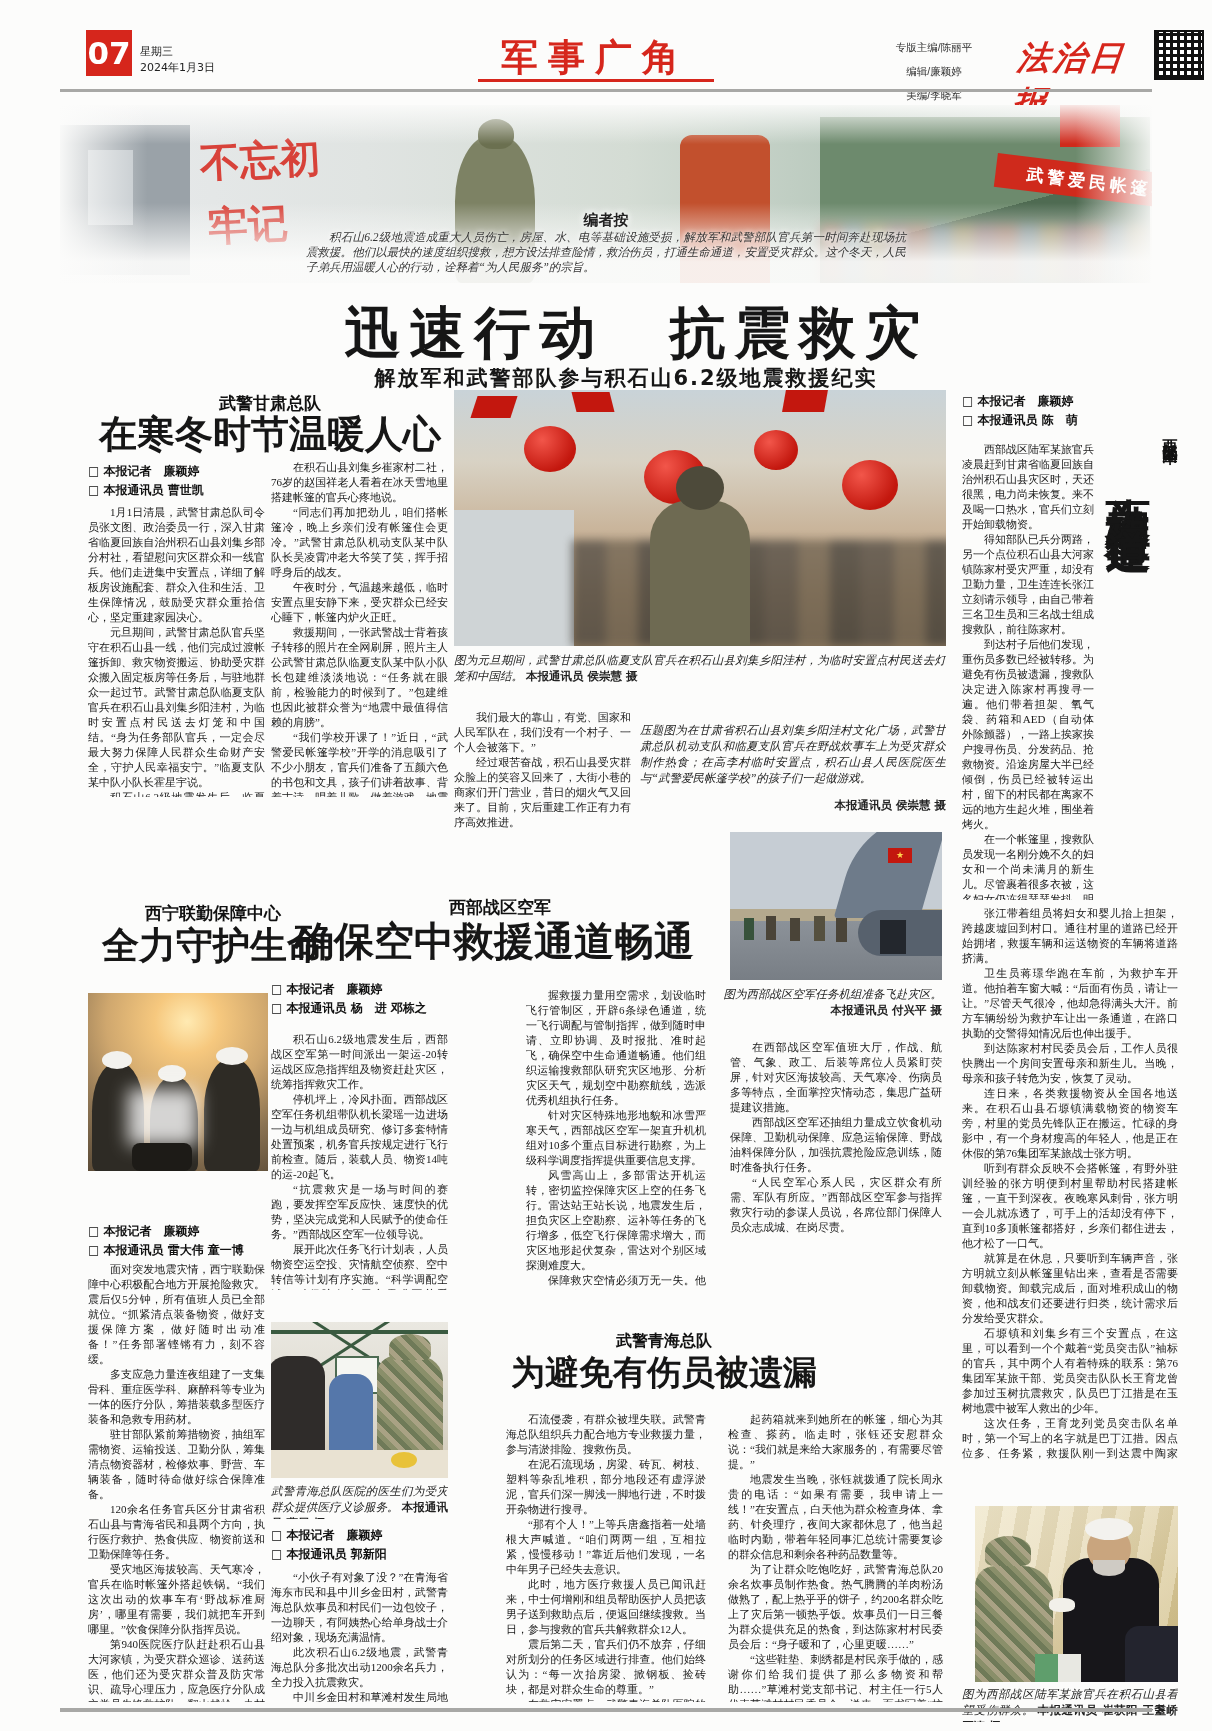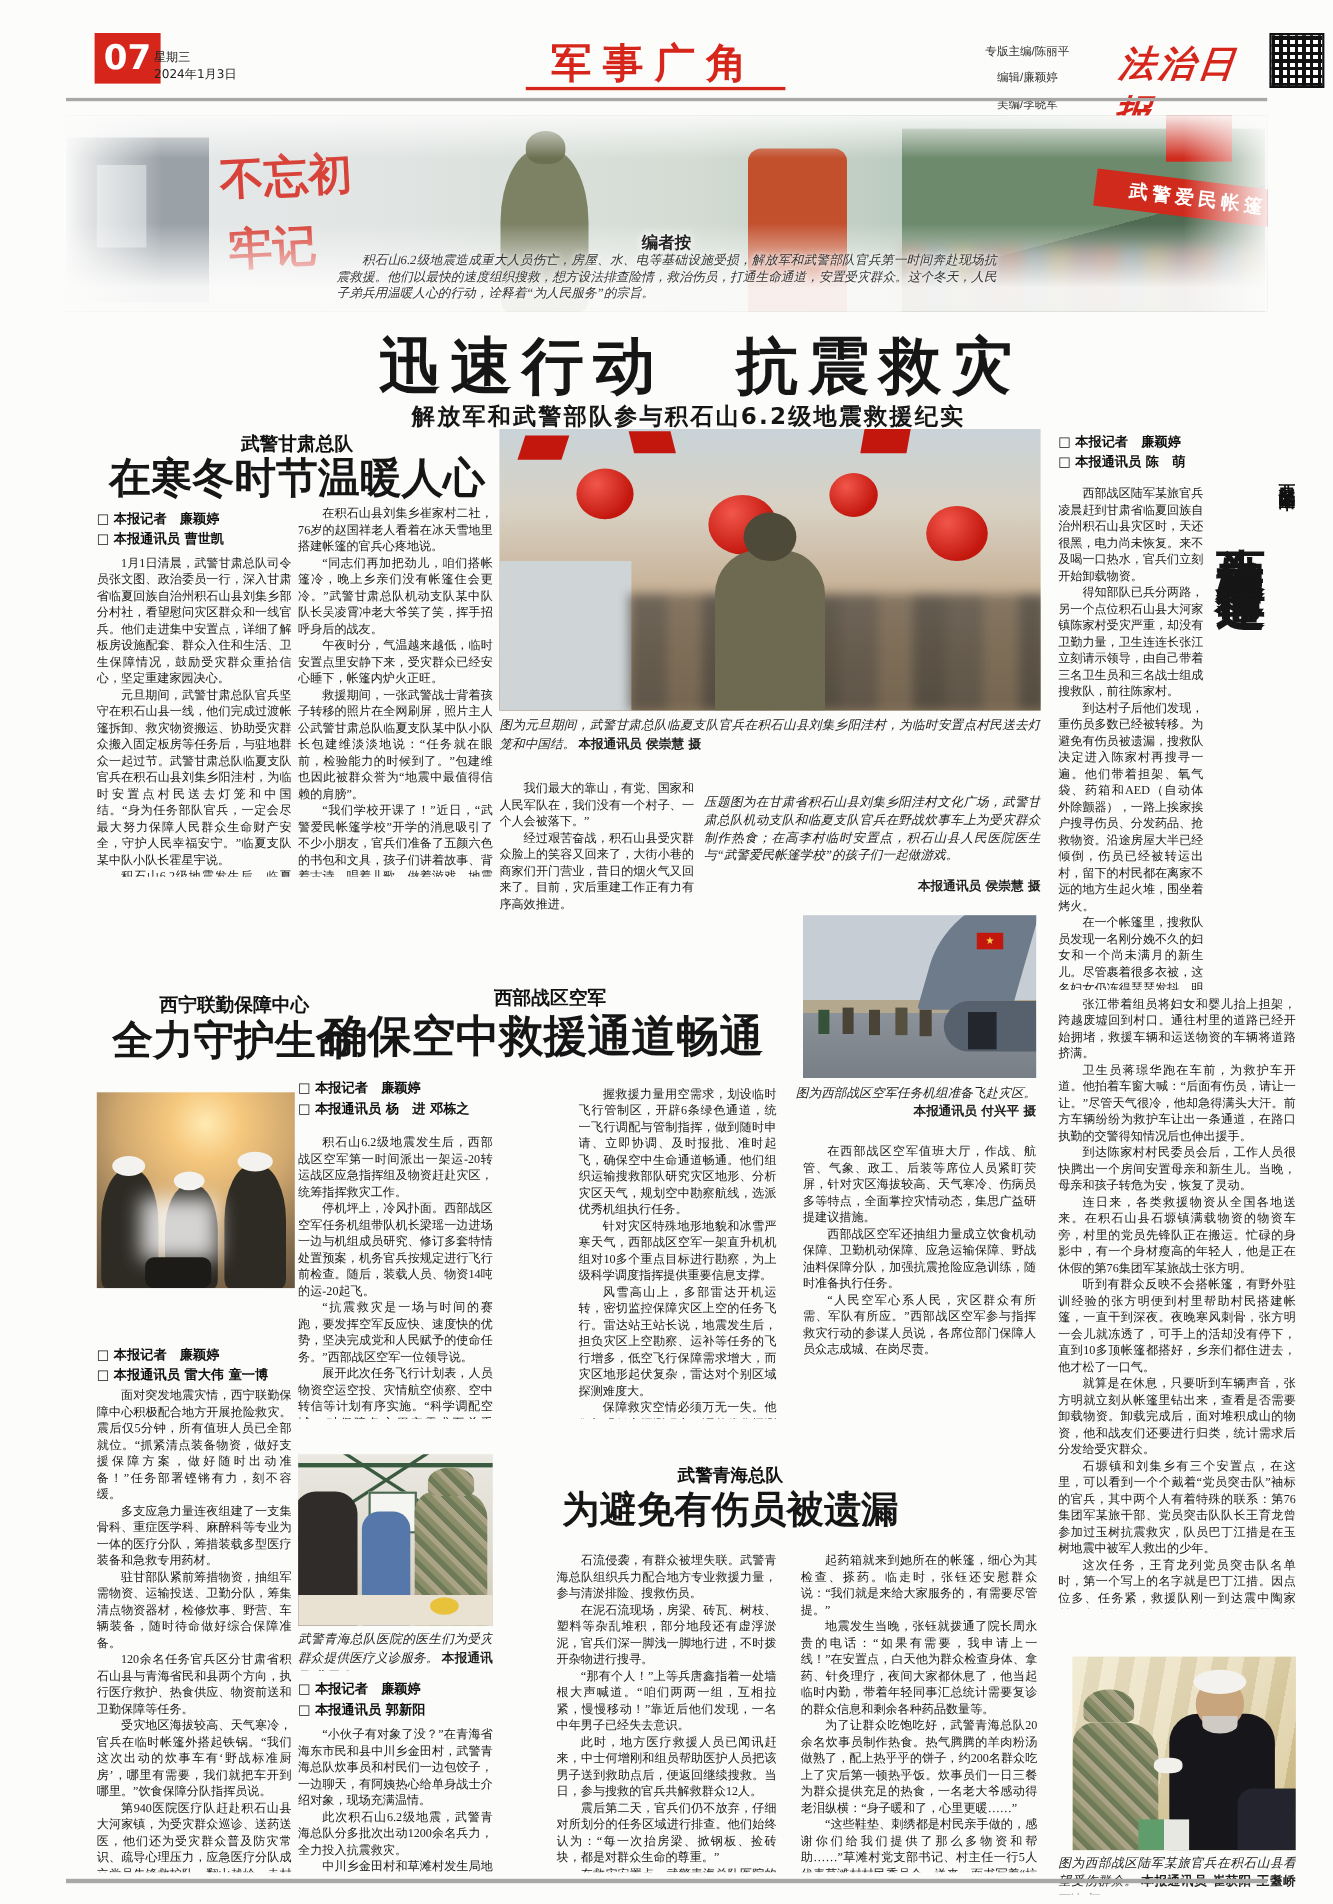--- a/index.html
+++ b/index.html
@@ -49,21 +49,21 @@
   .camo{background:repeating-linear-gradient(45deg,#8a8f6a 0 5px,#a9a284 5px 10px,#6f7a58 10px 15px);}
   .lantern{border-radius:50%;background:radial-gradient(circle at 35% 30%,#f2564a,#c3170e 70%);}
   .silhouette{background:#2e2b25;border-radius:45% 45% 8% 8%;}
   .whitecap{background:#f3f2ee;border-radius:50%;}
 </style>
 </head>
 <body>
 
 <div class="page">
 
-  <div class="abs pagenum" style="left:86px;top:30px;width:60px;height:46px;">07</div>
+  <div class="abs pagenum" style="left:86px;top:30px;width:46px;height:46px;">07</div>
   <div class="abs dateblock" style="left:140px;top:44px;width:110px;">
     <div>星期三</div>
     <div>2024年1月3日</div>
   </div>
   <div class="abs section-title" style="left:455px;top:33px;width:280px;">军事广角</div>
   <div class="abs section-underline" style="left:478px;top:79px;width:236px;"></div>
   <div class="abs staff" style="left:860px;top:30px;width:148px;">
       <p>专版主编/陈丽平</p>
       <p>编辑/廉颖婷</p>
       <p>美编/李晓军</p>
@@ -290,18 +290,18 @@
       <p>石流侵袭，有群众被埋失联。武警青海总队组织兵力配合地方专业救援力量，参与清淤排险、搜救伤员。</p>
       <p>在泥石流现场，房梁、砖瓦、树枝、塑料等杂乱堆积，部分地段还有虚浮淤泥，官兵们深一脚浅一脚地行进，不时拨开杂物进行搜寻。</p>
       <p>“那有个人！”上等兵唐鑫指着一处墙根大声喊道。“咱们两两一组，互相拉紧，慢慢移动！”靠近后他们发现，一名中年男子已经失去意识。</p>
       <p>此时，地方医疗救援人员已闻讯赶来，中士何增刚和组员帮助医护人员把该男子送到救助点后，便返回继续搜救。当日，参与搜救的官兵共解救群众12人。</p>
       <p>震后第二天，官兵们仍不放弃，仔细对所划分的任务区域进行排查。他们始终认为：“每一次抬房梁、掀钢板、捡砖块，都是对群众生命的尊重。”</p>
       <p>在救灾安置点，武警青海总队医院的医生们为受灾群众提供医疗义诊服务。“我老伴腿磕着了，不方便过来……”“在哪个帐篷，咱们这就去！”当得知一名村民腿部扭伤，军医张钰二话不说，提</p>
     </div>
   <div class="abs bodycol" style="left:728px;top:1412px;width:215px;height:290px;">
       <p>起药箱就来到她所在的帐篷，细心为其检查、搽药。临走时，张钰还安慰群众说：“我们就是来给大家服务的，有需要尽管提。”</p>
       <p>地震发生当晚，张钰就拨通了院长周永贵的电话：“如果有需要，我申请上一线！”在安置点，白天他为群众检查身体、拿药、针灸理疗，夜间大家都休息了，他当起临时内勤，带着年轻同事汇总统计需要复诊的群众信息和剩余各种药品数量等。</p>
-      <p>为了让群众吃饱吃好，武警青海总队20余名炊事员制作热食。热气腾腾的羊肉粉汤做熟了，配上热乎乎的饼子，约200名群众吃上了灾后第一顿热乎饭。炊事员们一日三餐为群众提供充足的热食，一名老大爷感动得老泪纵横：“身子暖和了，心里更暖……”</p>
+      <p>为了让群众吃饱吃好，武警青海总队20余名炊事员制作热食。热气腾腾的羊肉粉汤做熟了，配上热乎乎的饼子，约200名群众吃上了灾后第一顿热乎饭。炊事员们一日三餐为群众提供充足的热食，到达陈家村村民委员会后：“身子暖和了，心里更暖……”</p>
       <p>“这些鞋垫、刺绣都是村民亲手做的，感谢你们给我们提供了那么多物资和帮助……”草滩村党支部书记、村主任一行5人代表草滩村村民委员会，送来一面书写着“抗震救灾 军民一家”的锦旗和慰问品，向官兵表达感谢。</p>
     </div>
 
   <div class="abs rule" style="left:60px;top:1708px;width:1092px;height:4px;"></div>
 </div>
 
 </body></html>

